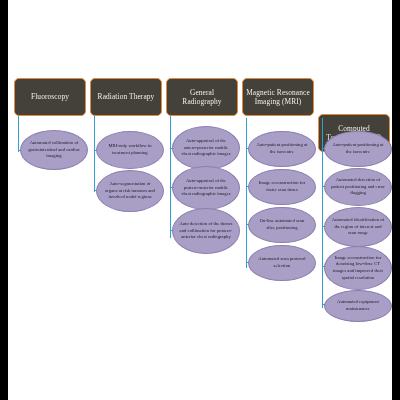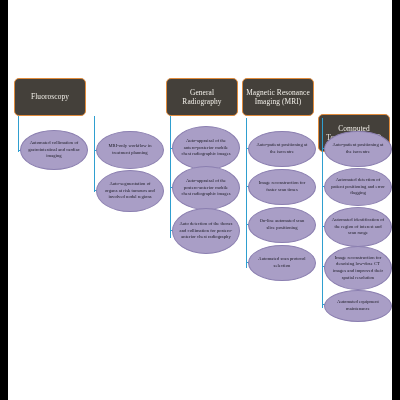--- a/index.html
+++ b/index.html
@@ -107,20 +107,23 @@
 
   <div class="diagram">
 
     <div class="column col-0">
       <div class="header-box">Fluoroscopy</div>
     </div>
     <div class="conn-v" style="left:10px;  top:116px; height:36px;"></div>
     <div class="conn-h" style="left:10px;  top:150px; width:8px;"></div>
     <div class="node" style="left:12px; top:130px; height:40px;">Automated collimation of gastrointestinal and cardiac imaging</div>
 
+    <div class="column col-1">
+      <div class="header-box">Radiation Therapy</div>
+    </div>
     <div class="conn-v" style="left:86px; top:116px; height:76px;"></div>
     <div class="conn-h" style="left:86px; top:150px; width:8px;"></div>
     <div class="conn-h" style="left:86px; top:190px; width:8px;"></div>
     <div class="node" style="left:88px; top:131px; height:38px;">MRI-only workflow in treatment planning</div>
     <div class="node" style="left:88px; top:170px; height:42px;">Auto-segmentation of organs at risk tumours and involved nodal regions</div>
 
     <div class="column col-2">
       <div class="header-box">General Radiography</div>
     </div>
     <div class="conn-v" style="left:162px; top:116px; height:122px;"></div>

